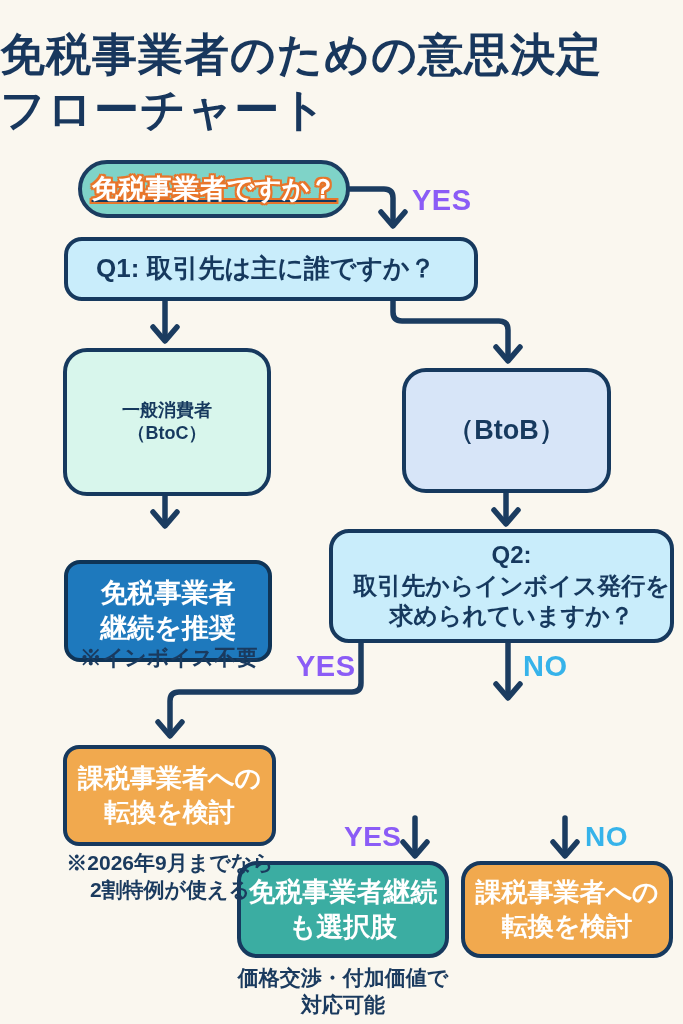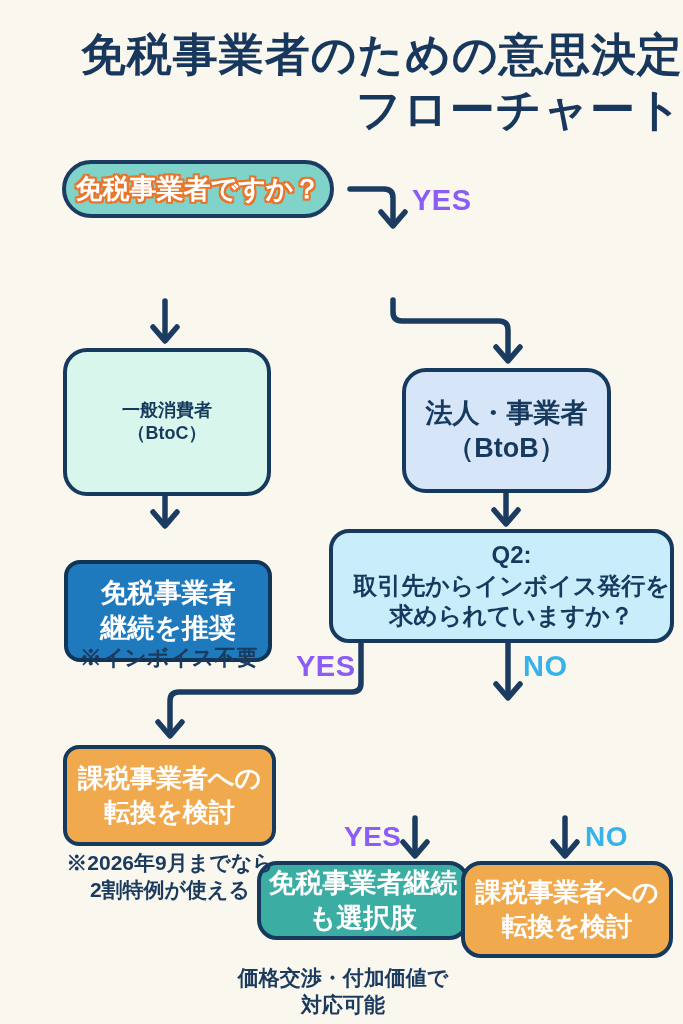--- a/index.html
+++ b/index.html
@@ -10,43 +10,44 @@
   #canvas{
     position:relative;
     width:683px;height:1024px;
     margin:0 auto;
     background:#faf7ef;
     overflow:hidden;
   }
   
   .title{
     position:absolute;top:28px;left:0;width:683px;
-    text-align:right;
+    text-align:left;
     color:#18375d;
     font-size:45px;font-weight:800;
     line-height:1.22;letter-spacing:1px;
   }
   
   .node{
     position:absolute;
     box-sizing:border-box;
     display:flex;flex-direction:column;
     align-items:center;justify-content:center;
     text-align:center;
     font-weight:800;
     color:#16395e;
   }
   .node .ln{display:block;line-height:1.28;}
   
   .start-pill{
-    left:62px;top:160px;width:272px;height:58px;
+    left:78px;top:160px;width:272px;height:58px;
     background:#7fd3c8;
     border:4px solid #1b3c60;
     border-radius:29px;
     font-size:27px;
+    text-decoration:underline;
   }
   .start-pill .ln{
     color:#ffffff;
     text-shadow:
       -2px -2px 0 #e8752a, 2px -2px 0 #e8752a,
       -2px  2px 0 #e8752a, 2px  2px 0 #e8752a,
       -2px  0   0 #e8752a, 2px  0   0 #e8752a,
        0   -2px 0 #e8752a, 0    2px 0 #e8752a;
   }
   
@@ -80,23 +81,23 @@
     left:64px;top:532px;width:208px;height:102px;
     background:#1e79bd;border:4px solid #0f3456;
     border-radius:16px;font-size:27px;color:#ffffff;margin-top:28px;
   }
   .convert-1{
     left:63px;top:745px;width:213px;height:101px;
     background:#f1a94e;border:4px solid #16395e;
     border-radius:16px;font-size:26px;color:#ffffff;
   }
   .keep-option{
-    left:237px;top:861px;width:212px;height:79px;
+    left:237px;top:861px;width:212px;height:97px;
     background:#3bada2;border:4px solid #16395e;
-    border-radius:20px;font-size:27px;color:#ffffff;margin-left:20px;
+    border-radius:20px;font-size:27px;color:#ffffff;
   }
   .convert-2{
     left:461px;top:861px;width:212px;height:97px;
     background:#f1a94e;border:4px solid #16395e;
     border-radius:20px;font-size:26px;color:#ffffff;
   }
   
   .note{
     position:absolute;
     text-align:center;
@@ -187,28 +188,30 @@
     <g>
       <path d="M 565 818 L 565 851"></path>
       <path d="M 553 842 L 565 856 L 577 842"></path>
     </g>
   </svg>
 
   <div class="node start-pill">
     <span class="ln">免税事業者ですか？</span>
   </div>
 
+  <div class="node q-box q1">
+    <span class="ln">Q1: 取引先は主に誰ですか？</span>
+  </div>
 
   <div class="node btoc">
     <span class="ln">一般消費者</span>
     <span class="ln">（BtoC）</span>
   </div>
 
   <div class="node btob">
-    <span class="ln">法人・事業者</span>
     <span class="ln">（BtoB）</span>
   </div>
 
   <div class="node keep-exempt">
     <span class="ln">免税事業者</span>
     <span class="ln">継続を推奨</span>
   </div>
 
   <div class="node q-box q2">
     <span class="ln">Q2:</span>

